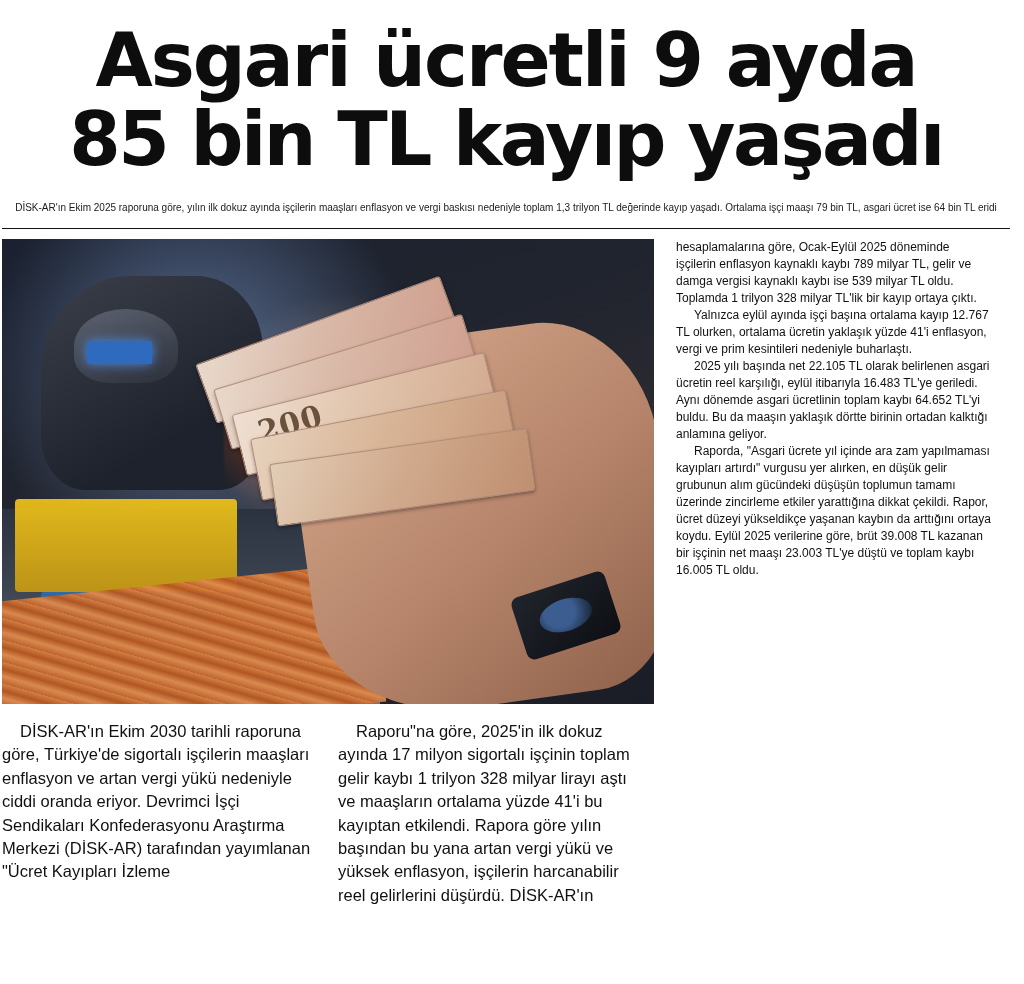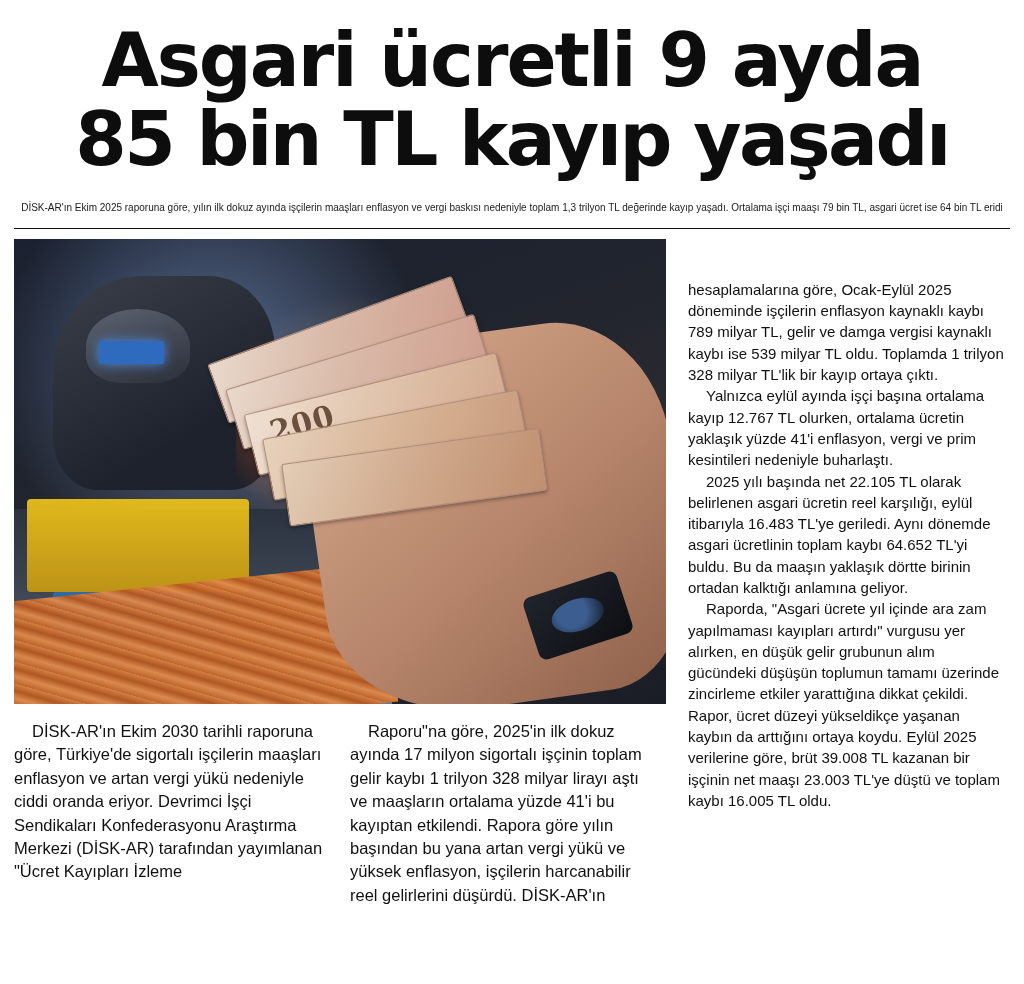--- a/index.html
+++ b/index.html
@@ -12,21 +12,21 @@
     background: #ffffff;
     font-family: "Liberation Sans", sans-serif;
     color: #111111;
     overflow: hidden;
   }
   .page {
     position: relative;
     width: 1024px;
     height: 984px;
     box-sizing: border-box;
-    padding: 18px 14px 0 14px;
+    padding: 18px 14px 0 2px;
   }
 
   
   .headline {
     font-family: "DejaVu Sans", sans-serif;
     font-weight: bold;
     font-size: 74px;
     line-height: 0.98;
     letter-spacing: -2px;
     color: #0d0d0d;
@@ -62,24 +62,23 @@
   }
   .left-block {
     width: 660px;
     flex: 0 0 660px;
   }
   .right-col {
     width: 330px;
     flex: 0 0 330px;
     padding-left: 14px;
     box-sizing: border-box;
-    font-size: 15px;
+    font-size: 12px;
     line-height: 1.42;
     color: #111;
-    margin-top: 40px;
   }
   .right-col p { margin: 0; text-indent: 18px; }
   .right-col p.first { text-indent: 0; }
 
   
   .photo {
     position: relative;
     width: 652px;
     height: 465px;
     overflow: hidden;

